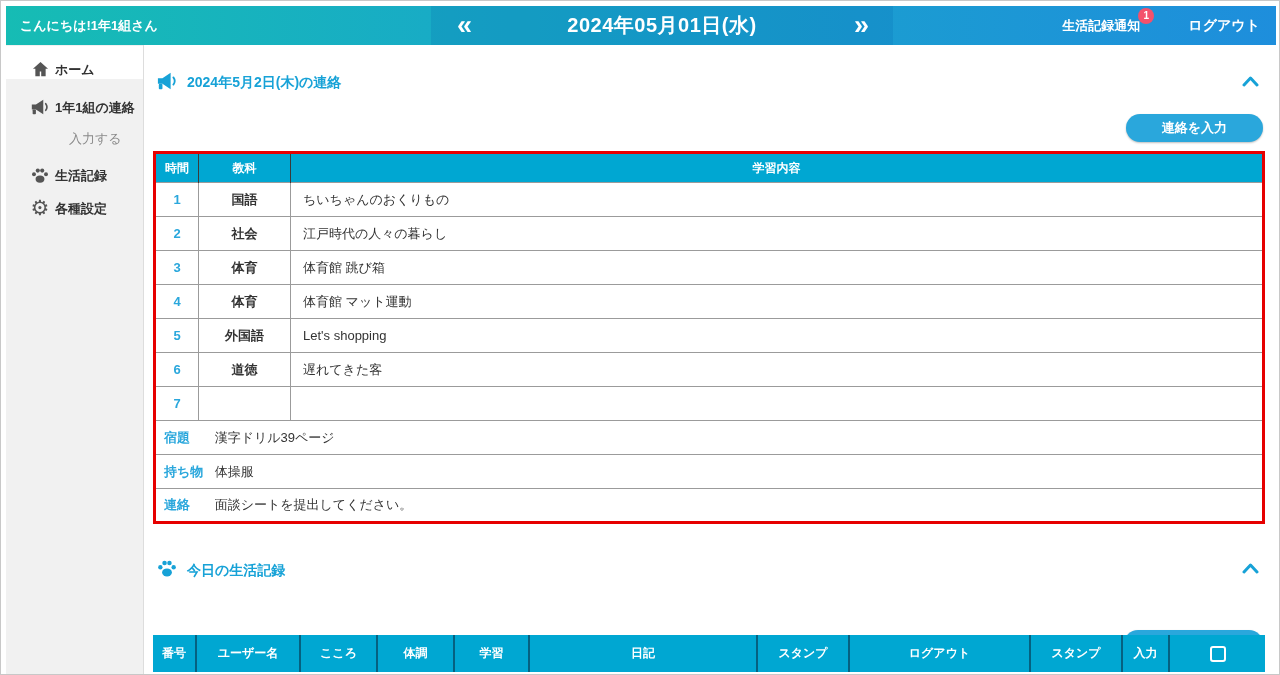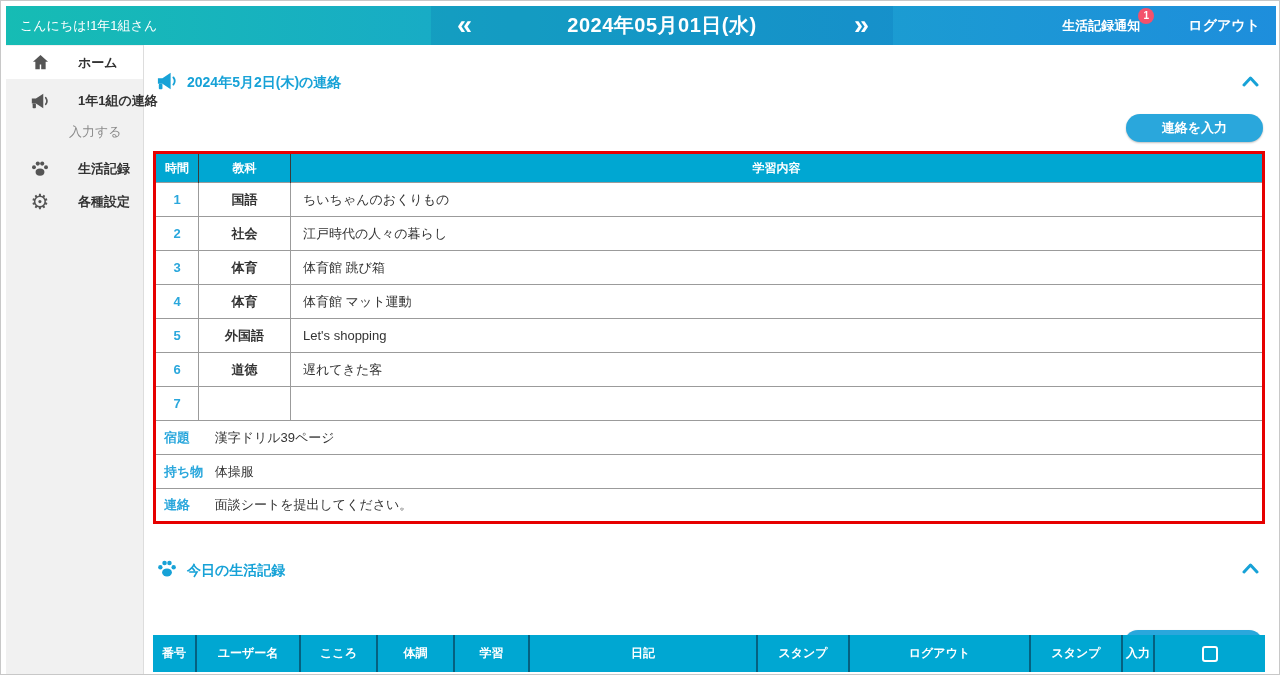--- a/index.html
+++ b/index.html
@@ -8,21 +8,21 @@
     font-family:"Liberation Sans","DejaVu Sans",sans-serif;
     background:#ffffff; position:relative; overflow:hidden;
     border:1px solid #c8c8c8;
   }
   
   .topbar {
     position:absolute; left:5px; top:5px; width:1270px; height:39px;
     background:linear-gradient(90deg,#16bcb4 0%,#18abc6 35%,#1e8edc 100%);
     display:flex; align-items:center; color:#fff;
   }
-  .greeting { font-size:13px; font-weight:normal; padding-left:14px; white-space:nowrap; }
+  .greeting { font-size:13px; font-weight:bold; padding-left:14px; white-space:nowrap; }
   .datebox {
     position:absolute; left:425px; top:0; width:462px; height:39px;
     background:rgba(0,90,165,0.16);
     display:flex; align-items:center; justify-content:space-between; padding:0 26px;
   }
   .nav-arrow { font-size:27px; font-weight:bold; line-height:39px; cursor:pointer; letter-spacing:-2px; }
   .date-label { font-size:20px; font-weight:bold; letter-spacing:0.5px; }
   .topbar-right { position:absolute; right:16px; top:0; height:39px; display:flex; align-items:center; gap:48px; }
   .notif { position:relative; font-size:13px; font-weight:bold; cursor:pointer; }
   .notif-badge {
@@ -31,21 +31,21 @@
     display:flex; align-items:center; justify-content:center;
   }
   .logout { font-size:14px; font-weight:bold; cursor:pointer; }
   
   .sidebar {
     position:absolute; left:5px; top:44px; width:138px; height:631px;
     background:#f1f1f1; border-right:1px solid #dddddd;
   }
   .side-item {
     position:absolute; left:0; width:100%; height:33px;
-    display:flex; align-items:center; gap:28px; padding-left:24px;
+    display:flex; align-items:flex-end; gap:5px; padding-left:24px;
     font-size:13px; font-weight:bold; color:#333; cursor:pointer; white-space:nowrap;
   }
   .side-item.active { background:#ffffff; }
   .side-item.sub { padding-left:63px; color:#8a8a8a; font-weight:normal; }
   .side-icon { width:20px; height:20px; flex:0 0 20px; display:flex; align-items:center; justify-content:center; }
   .side-icon svg { display:block; }
   .gear-glyph { font-family:"DejaVu Sans",sans-serif; font-size:21px; color:#555; line-height:20px; }
   
   .section-head { position:absolute; display:flex; align-items:center; gap:9px; }
   .section-title { font-size:14px; font-weight:bold; color:#17a2d7; }
@@ -251,17 +251,17 @@
 <div class="record-head">
   <div class="rh-cell" style="width:44px;">番号</div>
   <div class="rh-cell" style="width:104px;">ユーザー名</div>
   <div class="rh-cell" style="width:77px;">こころ</div>
   <div class="rh-cell" style="width:77px;">体調</div>
   <div class="rh-cell" style="width:75px;">学習</div>
   <div class="rh-cell" style="width:228px;">日記</div>
   <div class="rh-cell" style="width:92px;">スタンプ</div>
   <div class="rh-cell" style="width:181px;">ログアウト</div>
   <div class="rh-cell" style="width:92px;">スタンプ</div>
-  <div class="rh-cell" style="width:32px;">入力</div>
+  <div class="rh-cell" style="width:47px;">入力</div>
   <div class="rh-cell" style="flex:1;">
     <div class="select-all"></div>
   </div>
 </div>
 
 </body></html>

